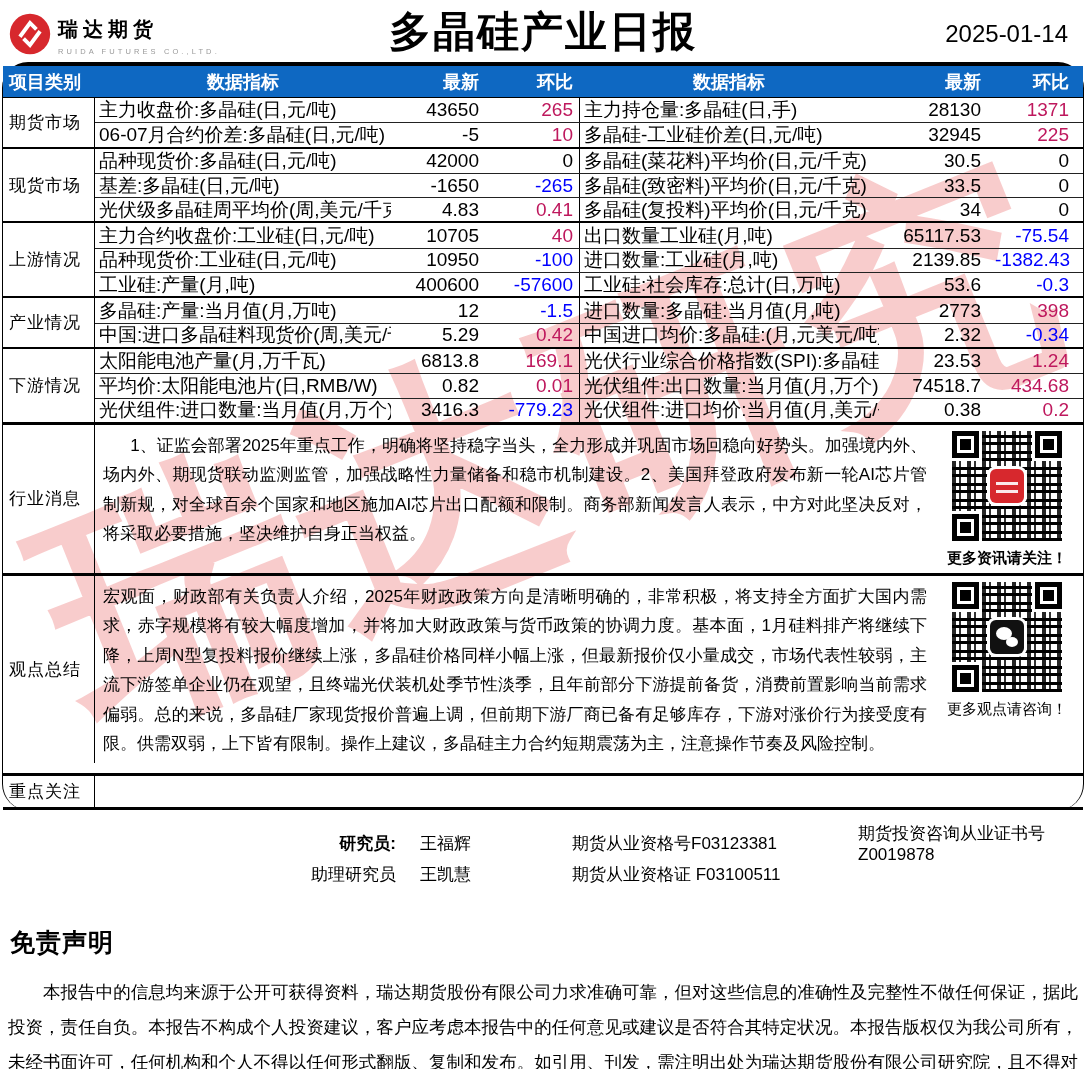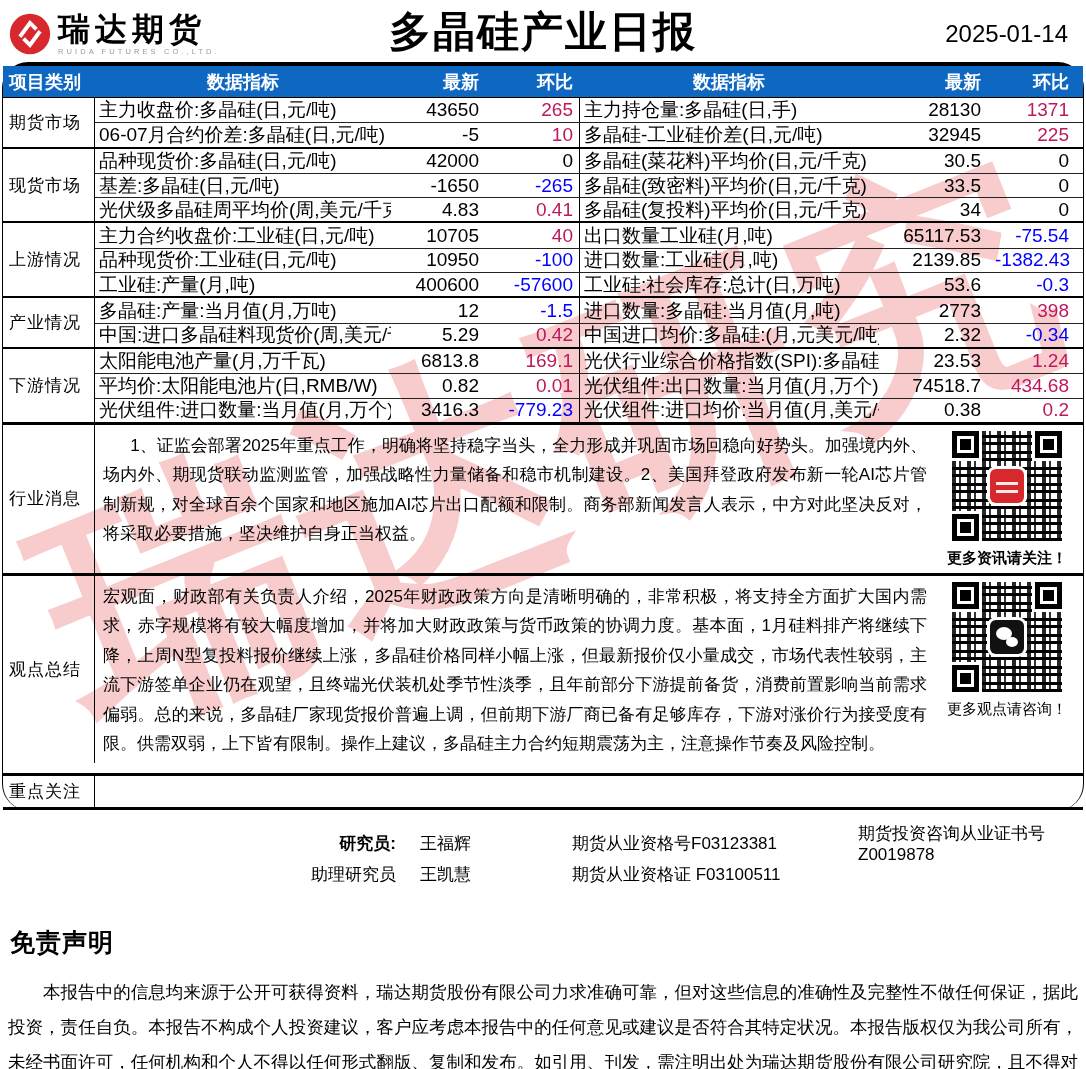--- a/index.html
+++ b/index.html
@@ -11,21 +11,21 @@
   
   .wm { position:absolute; z-index:0; top:470px; left:60px; font-size:258px; font-weight:700;
         letter-spacing:8px; white-space:nowrap; color:rgba(235,100,100,0.33);
         transform:rotate(-22deg); transform-origin:0 50%; pointer-events:none; }
 
   
   .band { position:relative; height:62px; }
   .brand { position:absolute; left:8px; top:12px; display:flex; align-items:flex-start; }
   .brand svg { width:44px; height:44px; }
   .brand-txt { margin-left:6px; }
-  .brand-name { font-size:32px; font-weight:900; letter-spacing:5px; line-height:34px; }
+  .brand-name { font-size:20px; font-weight:900; letter-spacing:5px; line-height:34px; }
   .brand-sub { font-size:7.5px; color:#9a9a9a; letter-spacing:3.1px; margin-top:1px; }
   .title { position:absolute; left:0; right:0; top:4px; text-align:center; font-size:42px; font-weight:900; letter-spacing:2px; }
   .date { position:absolute; right:18px; top:20px; font-size:24px; }
 
   
   .tbl { margin:0 2px; border-top:4px solid #000; border-left:1.5px solid #000; border-right:1.5px solid #000;border-radius:26px; }
   .thead { display:grid; grid-template-columns:92px 296px 102px 86px 300px 116px 80px;
            background:#0e68c2; color:#fff; font-weight:700; font-size:18px; height:31px; align-items:center; }
   .thead .h1 { padding-left:6px; }
   .thead .hc { text-align:center; }

